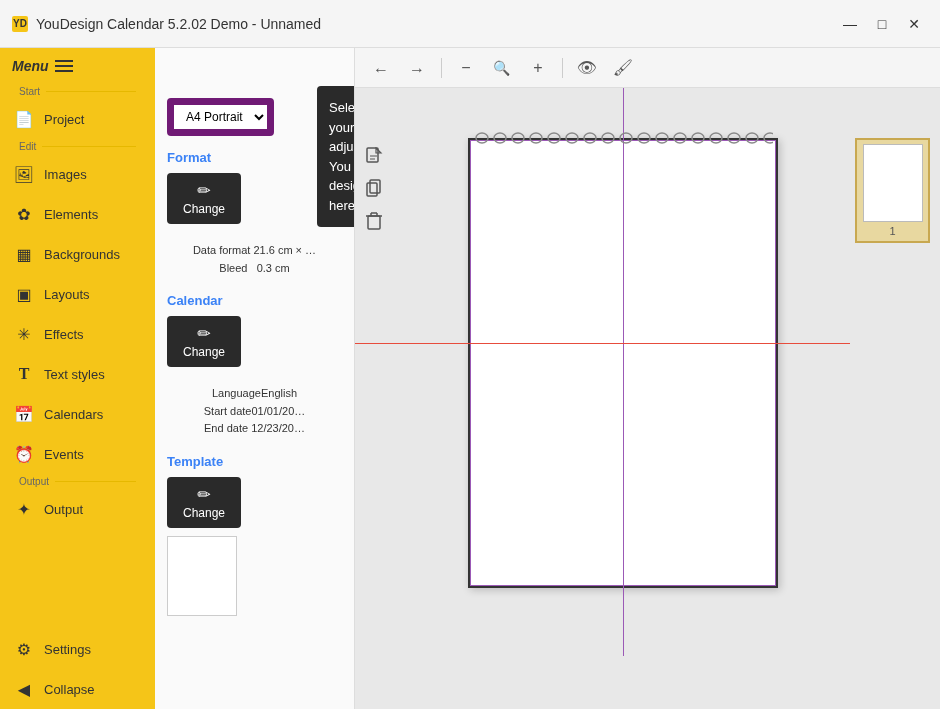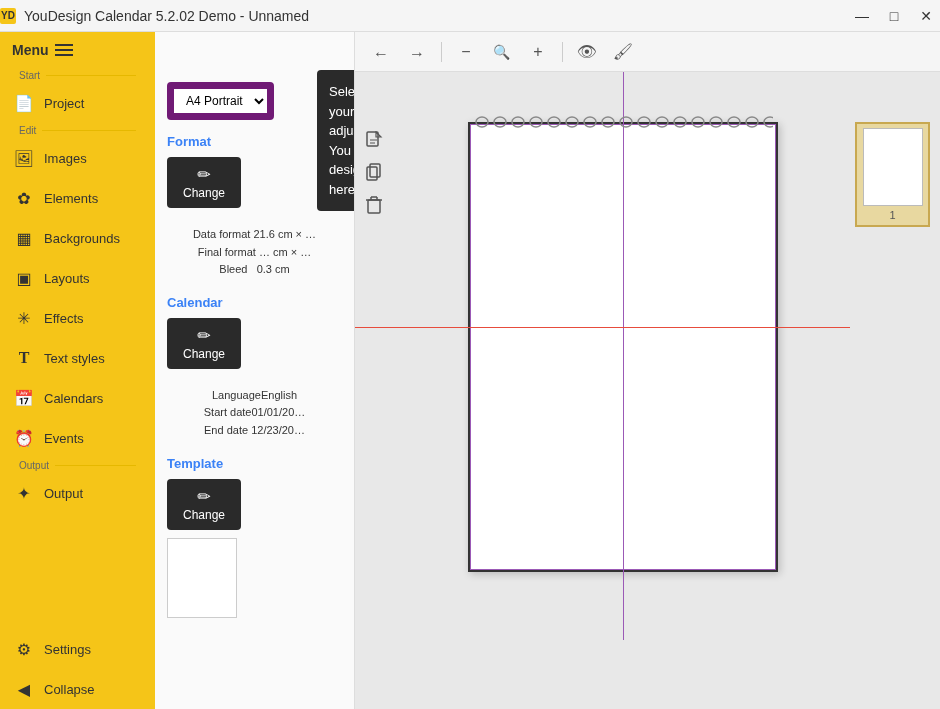--- a/index.html
+++ b/index.html
@@ -1,24 +1,24 @@
 <!DOCTYPE html>
 <html><head>
   <meta charset="utf-8">
   <style>
     * { box-sizing: border-box; margin: 0; padding: 0; }
     body { font-family: 'Segoe UI', Arial, sans-serif; font-size: 13px; background: #f0f0f0; width: 940px; height: 709px; overflow: hidden; display: flex; flex-direction: column; }
 
     
     .title-bar {
-      height: 32px;
+      height: 48px;
       background: #f5f5f5;
       display: flex;
       align-items: center;
-      padding: 0 0;
+      padding: 0 12px;
       border-bottom: 1px solid #ddd;
       flex-shrink: 0;
     }
     .title-bar-icon { width: 16px; height: 16px; background: #f5c518; border-radius: 2px; margin-right: 8px; display: flex; align-items: center; justify-content: center; font-size: 10px; font-weight: bold; color: #333; }
     .title-bar-text { flex: 1; font-size: 14px; color: #333; }
     .title-bar-controls { display: flex; gap: 4px; }
     .title-btn { width: 28px; height: 22px; border: none; background: transparent; cursor: pointer; font-size: 14px; color: #333; display: flex; align-items: center; justify-content: center; }
 
     
     .main { display: flex; flex: 1; overflow: hidden; }
@@ -33,20 +33,21 @@
       overflow-y: auto;
     }
     .sidebar-menu-btn {
       display: flex;
       align-items: center;
       padding: 10px 12px;
       cursor: pointer;
       font-weight: bold;
       font-size: 14px;
       color: #333;
+      font-style: italic;
     }
     .hamburger { display: flex; flex-direction: column; gap: 3px; margin-left: 6px; }
     .hamburger span { width: 18px; height: 2px; background: #333; display: block; }
 
     .sidebar-section-label {
       font-size: 10px;
       color: #666;
       padding: 2px 19px;
       display: flex;
       align-items: center;
@@ -317,21 +318,20 @@
     </div>
 
     <div class="panel-section">
       <div class="panel-section-title">Format</div>
       <button class="change-btn">
         <span class="change-btn-icon">✏</span>
         <span>Change</span>
       </button>
       <div class="panel-info">
         <div><span>Data format</span> <span>21.6 cm × …</span></div>
-        <div><span>Final format</span> <span>… cm × …</span></div>
         <div><span>Bleed</span> &nbsp;&nbsp;<span>0.3 cm</span></div>
       </div>
     </div>
 
     <div class="panel-section">
       <div class="panel-section-title">Calendar</div>
       <button class="change-btn">
         <span class="change-btn-icon">✏</span>
         <span>Change</span>
       </button>

